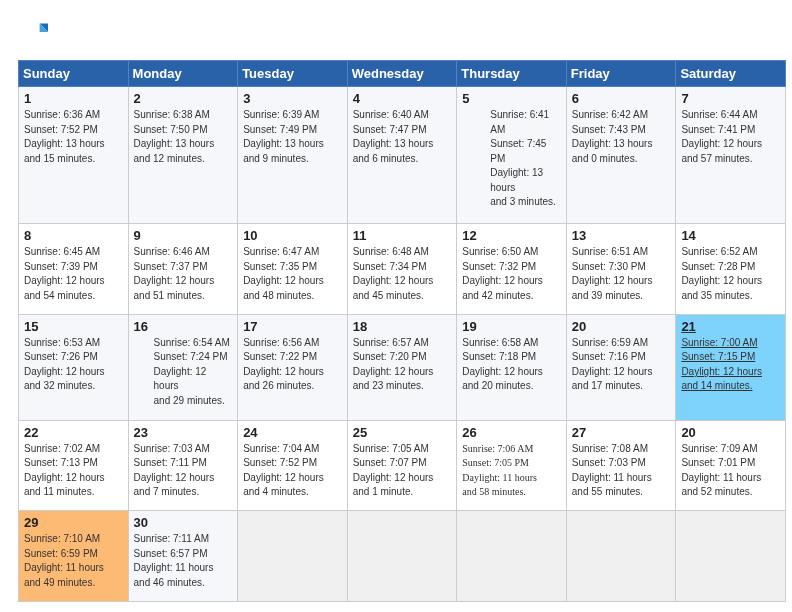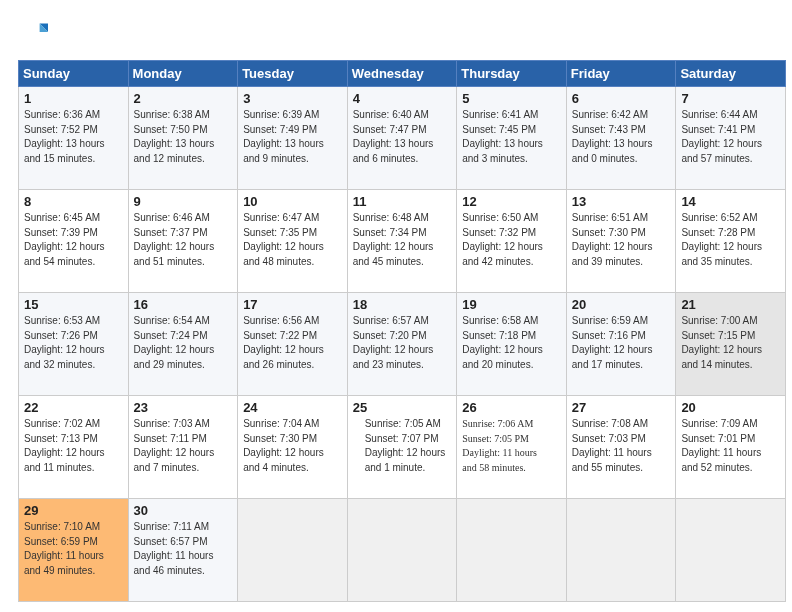--- a/index.html
+++ b/index.html
@@ -148,21 +148,21 @@
           </td>
           <td style="background: rgb(245, 247, 250);">
             <span class="day-num">4</span>
             <div class="day-info" style="white-space: pre-line;">Sunrise: 6:40 AM
 Sunset: 7:47 PM
 Daylight: 13 hours
 and 6 minutes.</div>
           </td>
           <td style="background: rgb(245, 247, 250);">
             <span class="day-num">5</span>
-            <div class="day-info" style="white-space: pre-line;">Sunrise: 6:41 AM
+            <div class="day-info" style="white-space: pre-line; margin-left: 28px;">Sunrise: 6:41 AM
 Sunset: 7:45 PM
 Daylight: 13 hours
 and 3 minutes.</div>
           </td>
           <td style="background: rgb(245, 247, 250);">
             <span class="day-num">6</span>
             <div class="day-info" style="white-space: pre-line;">Sunrise: 6:42 AM
 Sunset: 7:43 PM
 Daylight: 13 hours
 and 0 minutes.</div>
@@ -229,21 +229,21 @@
         <tr>
           <td style="background: rgb(245, 247, 250);">
             <span class="day-num">15</span>
             <div class="day-info" style="white-space: pre-line;">Sunrise: 6:53 AM
 Sunset: 7:26 PM
 Daylight: 12 hours
 and 32 minutes.</div>
           </td>
           <td style="background: rgb(245, 247, 250);">
             <span class="day-num">16</span>
-            <div class="day-info" style="white-space: pre-line;">Sunrise: 6:54 AM
+            <div class="day-info" style="white-space: pre-line; margin-left: 20px;">Sunrise: 6:54 AM
 Sunset: 7:24 PM
 Daylight: 12 hours
 and 29 minutes.</div>
           </td>
           <td style="background: rgb(245, 247, 250);">
             <span class="day-num">17</span>
             <div class="day-info" style="white-space: pre-line;">Sunrise: 6:56 AM
 Sunset: 7:22 PM
 Daylight: 12 hours
 and 26 minutes.</div>
@@ -262,21 +262,21 @@
 Daylight: 12 hours
 and 20 minutes.</div>
           </td>
           <td style="background: rgb(245, 247, 250);">
             <span class="day-num">20</span>
             <div class="day-info" style="white-space: pre-line;">Sunrise: 6:59 AM
 Sunset: 7:16 PM
 Daylight: 12 hours
 and 17 minutes.</div>
           </td>
-          <td style="background: #e5e5e5;">
+          <td style="background: #7dd3fc; text-decoration: underline;">
             <span class="day-num">21</span>
             <div class="day-info" style="white-space: pre-line;">Sunrise: 7:00 AM
 Sunset: 7:15 PM
 Daylight: 12 hours
 and 14 minutes.</div>
           </td>
         </tr>
         <tr>
           <td style="background: rgb(255, 255, 255);">
             <span class="day-num">22</span>
@@ -288,27 +288,27 @@
           <td style="background: rgb(255, 255, 255);">
             <span class="day-num">23</span>
             <div class="day-info" style="white-space: pre-line;">Sunrise: 7:03 AM
 Sunset: 7:11 PM
 Daylight: 12 hours
 and 7 minutes.</div>
           </td>
           <td style="background: rgb(255, 255, 255);">
             <span class="day-num">24</span>
             <div class="day-info" style="white-space: pre-line;">Sunrise: 7:04 AM
-Sunset: 7:30 PM
+Sunset: 7:52 PM
 Daylight: 12 hours
 and 4 minutes.</div>
           </td>
           <td style="background: rgb(255, 255, 255);">
             <span class="day-num">25</span>
-            <div class="day-info" style="white-space: pre-line; margin-left: 12px;">Sunrise: 7:05 AM
+            <div class="day-info" style="white-space: pre-line;">Sunrise: 7:05 AM
 Sunset: 7:07 PM
 Daylight: 12 hours
 and 1 minute.</div>
           </td>
           <td style="background: rgb(255, 255, 255); margin-left: 18px;">
             <span class="day-num">26</span>
             <div class="day-info" style="white-space: pre-line; font-family: Liberation Serif, serif;">Sunrise: 7:06 AM
 Sunset: 7:05 PM
 Daylight: 11 hours
 and 58 minutes.</div>

